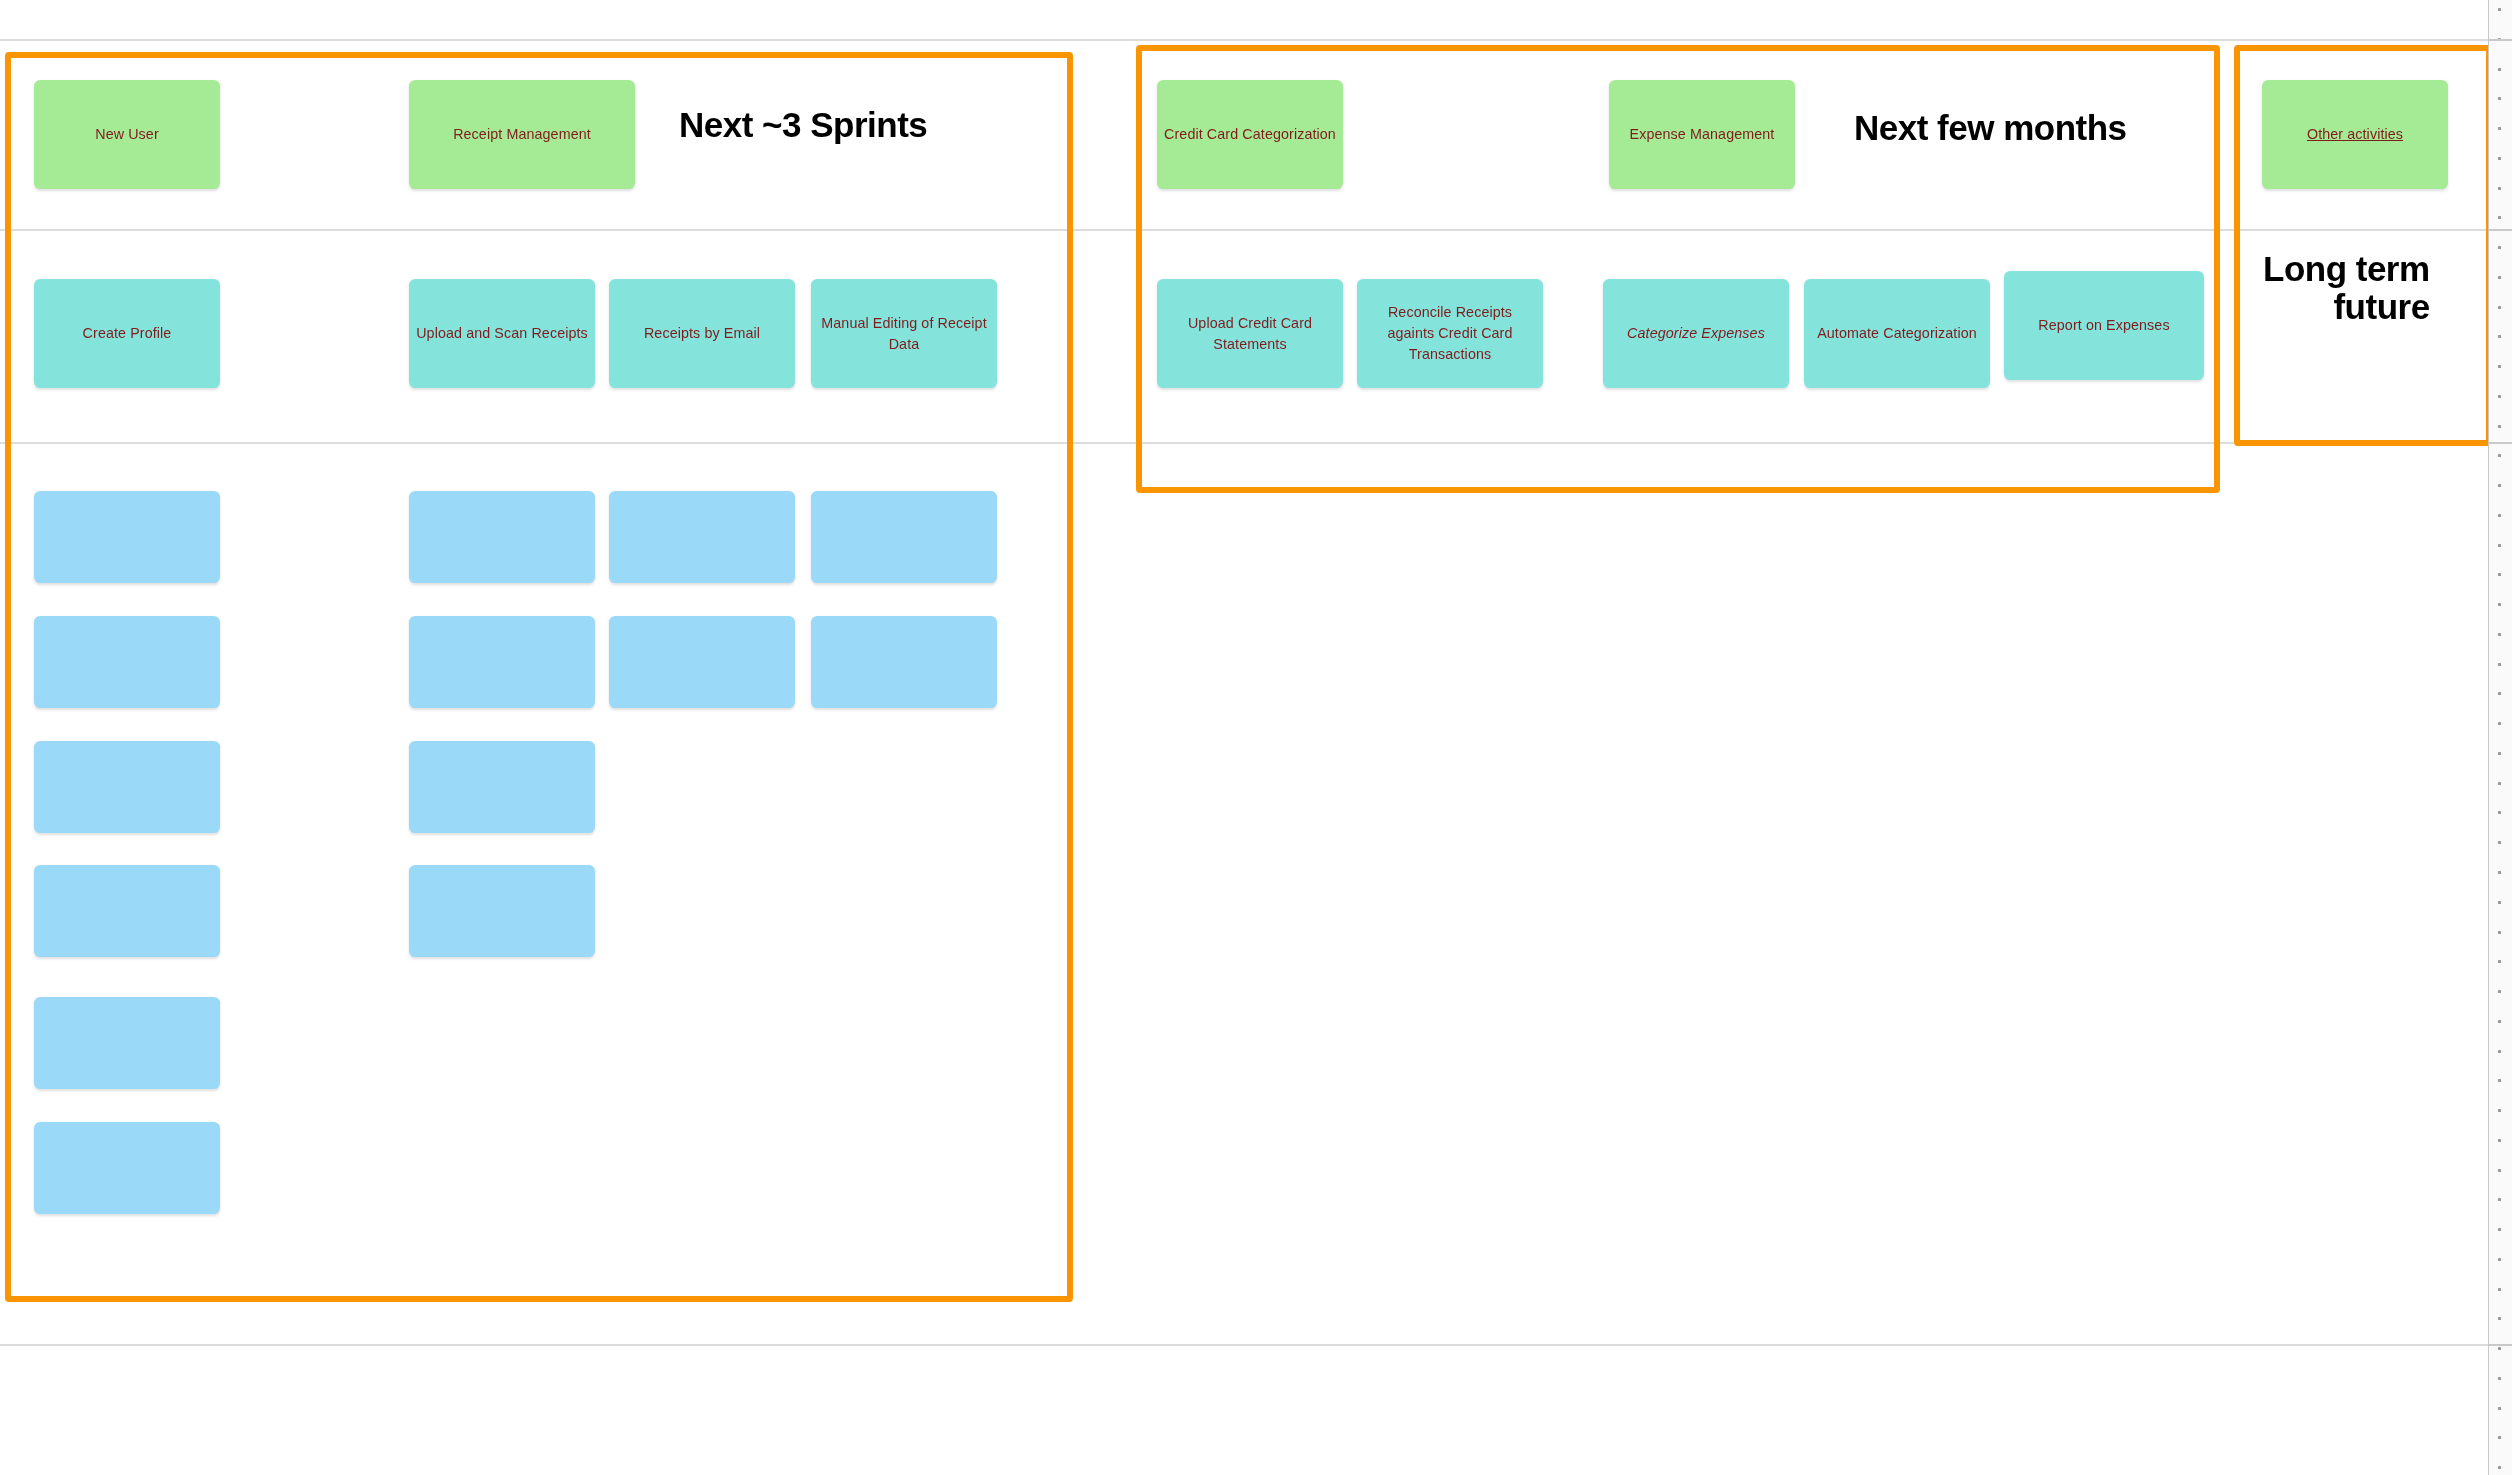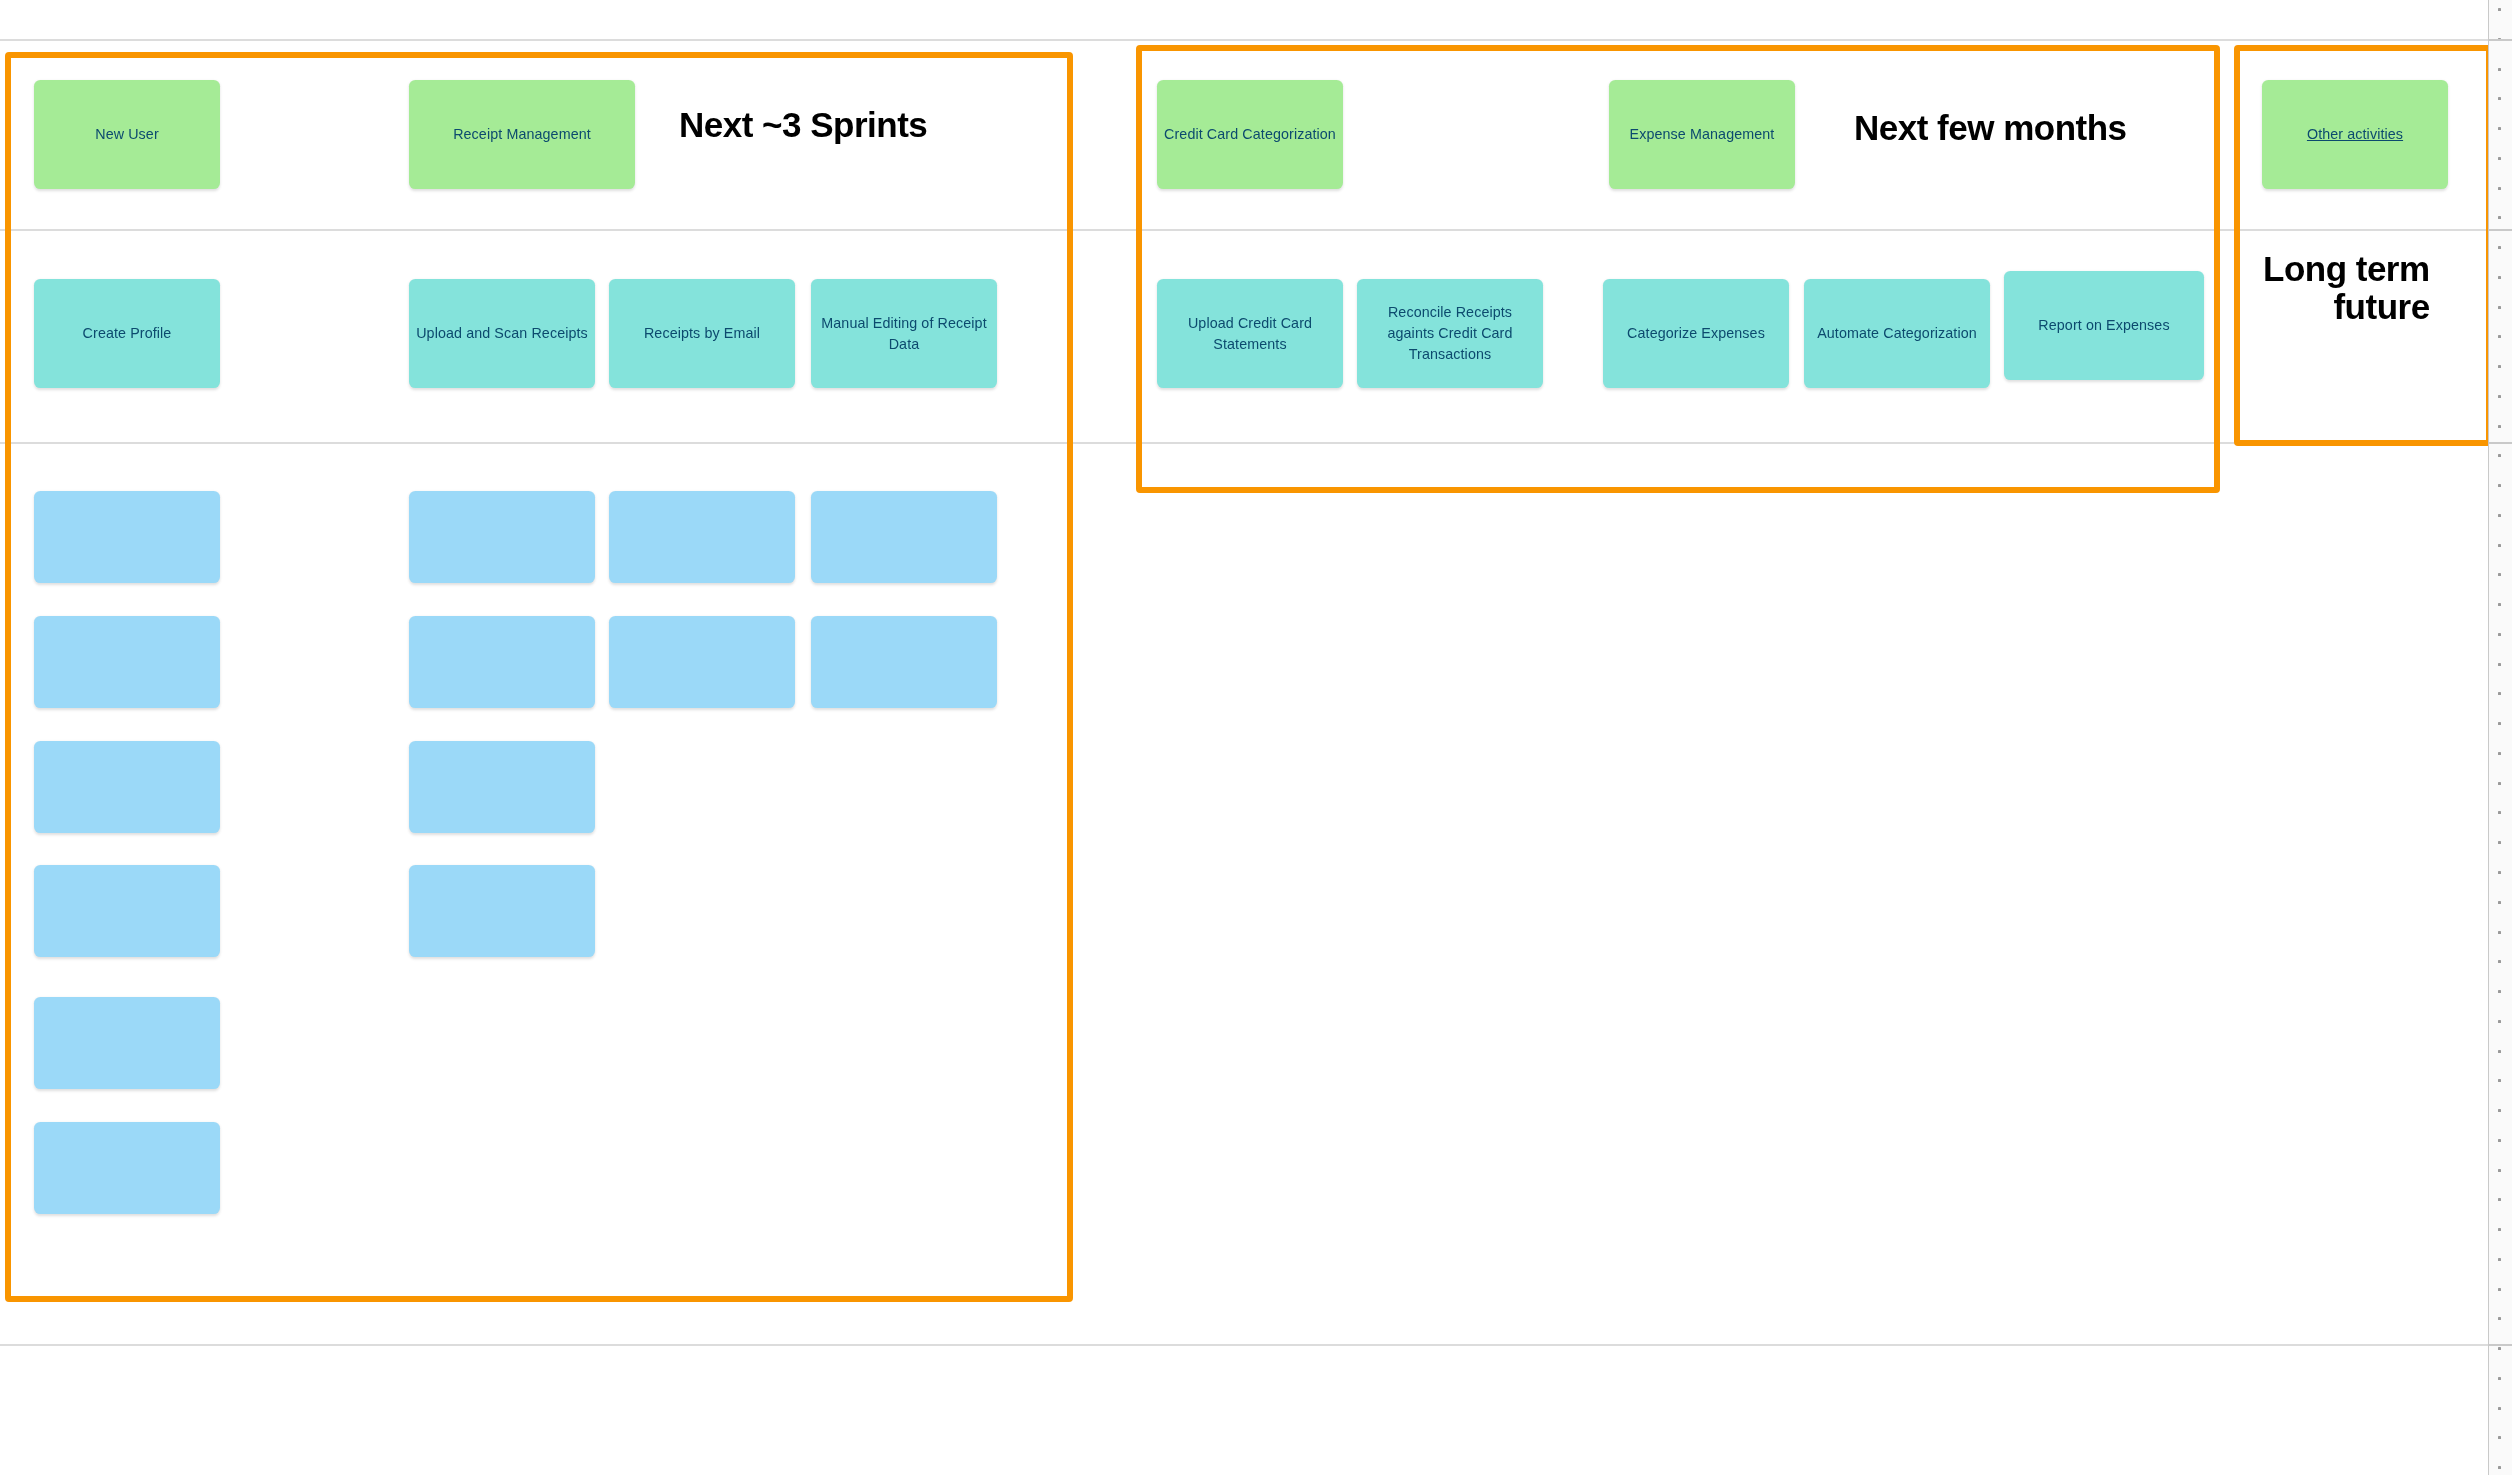--- a/index.html
+++ b/index.html
@@ -69,21 +69,21 @@
 
   
   .card {
     position: absolute;
     border-radius: 6.3px;
     box-sizing: border-box;
     display: flex;
     align-items: center;
     justify-content: center;
     text-align: center;
-    color: #0c4a6e;
+    color: #7f1d1d;
     box-shadow: 0 1.7px 2.9px rgba(0,0,0,0.13);
     padding: 3.4px 5.7px;
     line-height: 1.45;
     font-size: 14.3px;
     letter-spacing: 0.1px;
   }
   .card.green { background: #A5EB96; }
   .card.teal  { background: #84E3DB; }
   .card.blue  { background: #9BD9F8; }
 
@@ -153,21 +153,21 @@
       </div>
       <div class="card teal" style="left: 811px; top: 279px; width: 186px; height: 109px;">
         <span>Manual Editing of Receipt Data</span>
       </div>
       <div class="card teal" style="left: 1157px; top: 279px; width: 186px; height: 109px;">
         <span>Upload Credit Card Statements</span>
       </div>
       <div class="card teal" style="left: 1357px; top: 279px; width: 186px; height: 109px;">
         <span>Reconcile Receipts againts Credit Card Transactions</span>
       </div>
-      <div class="card teal" style="left: 1603px; top: 279px; width: 186px; height: 109px;">
+      <div class="card teal" style="left: 1603px; top: 279px; width: 186px; height: 109px; font-style: italic;">
         <span>Categorize Expenses</span>
       </div>
       <div class="card teal" style="left: 1804px; top: 279px; width: 186px; height: 109px;">
         <span>Automate Categorization</span>
       </div>
       <div class="card teal" style="left: 2004px; top: 271px; width: 200px; height: 109px;">
         <span>Report on Expenses</span>
       </div>
     </div>
 

